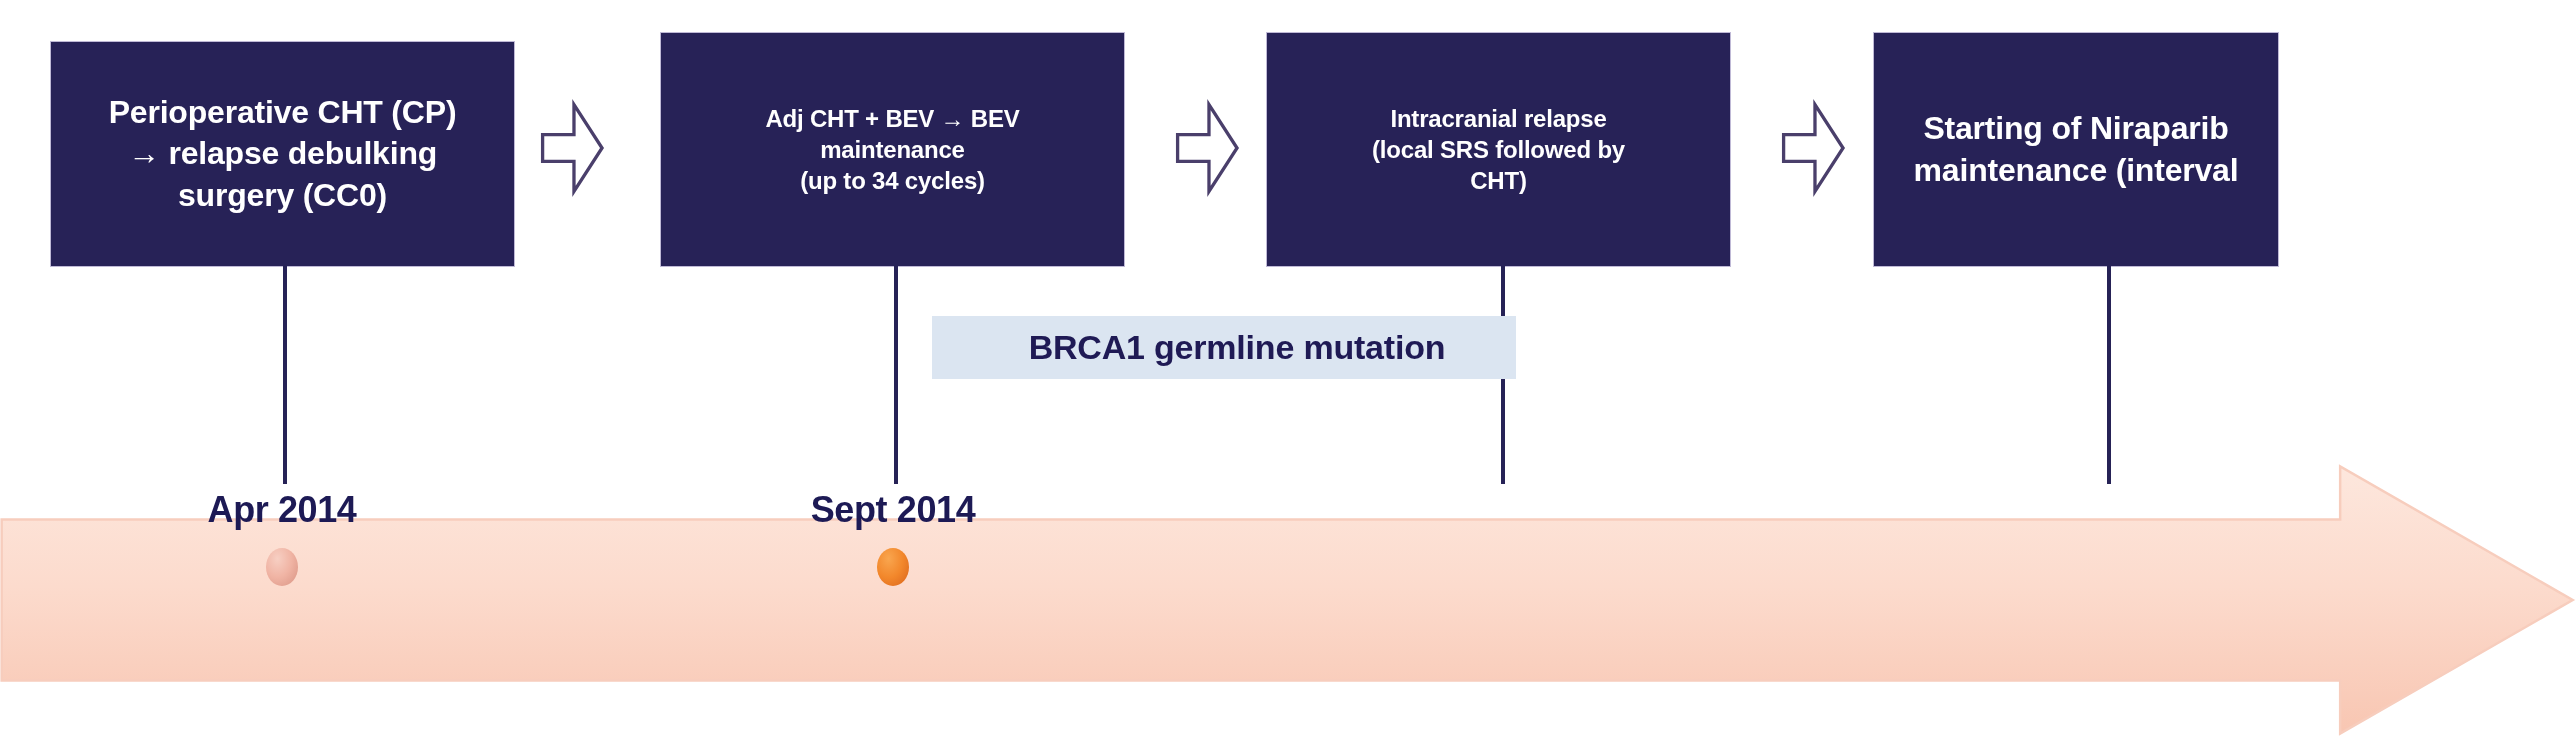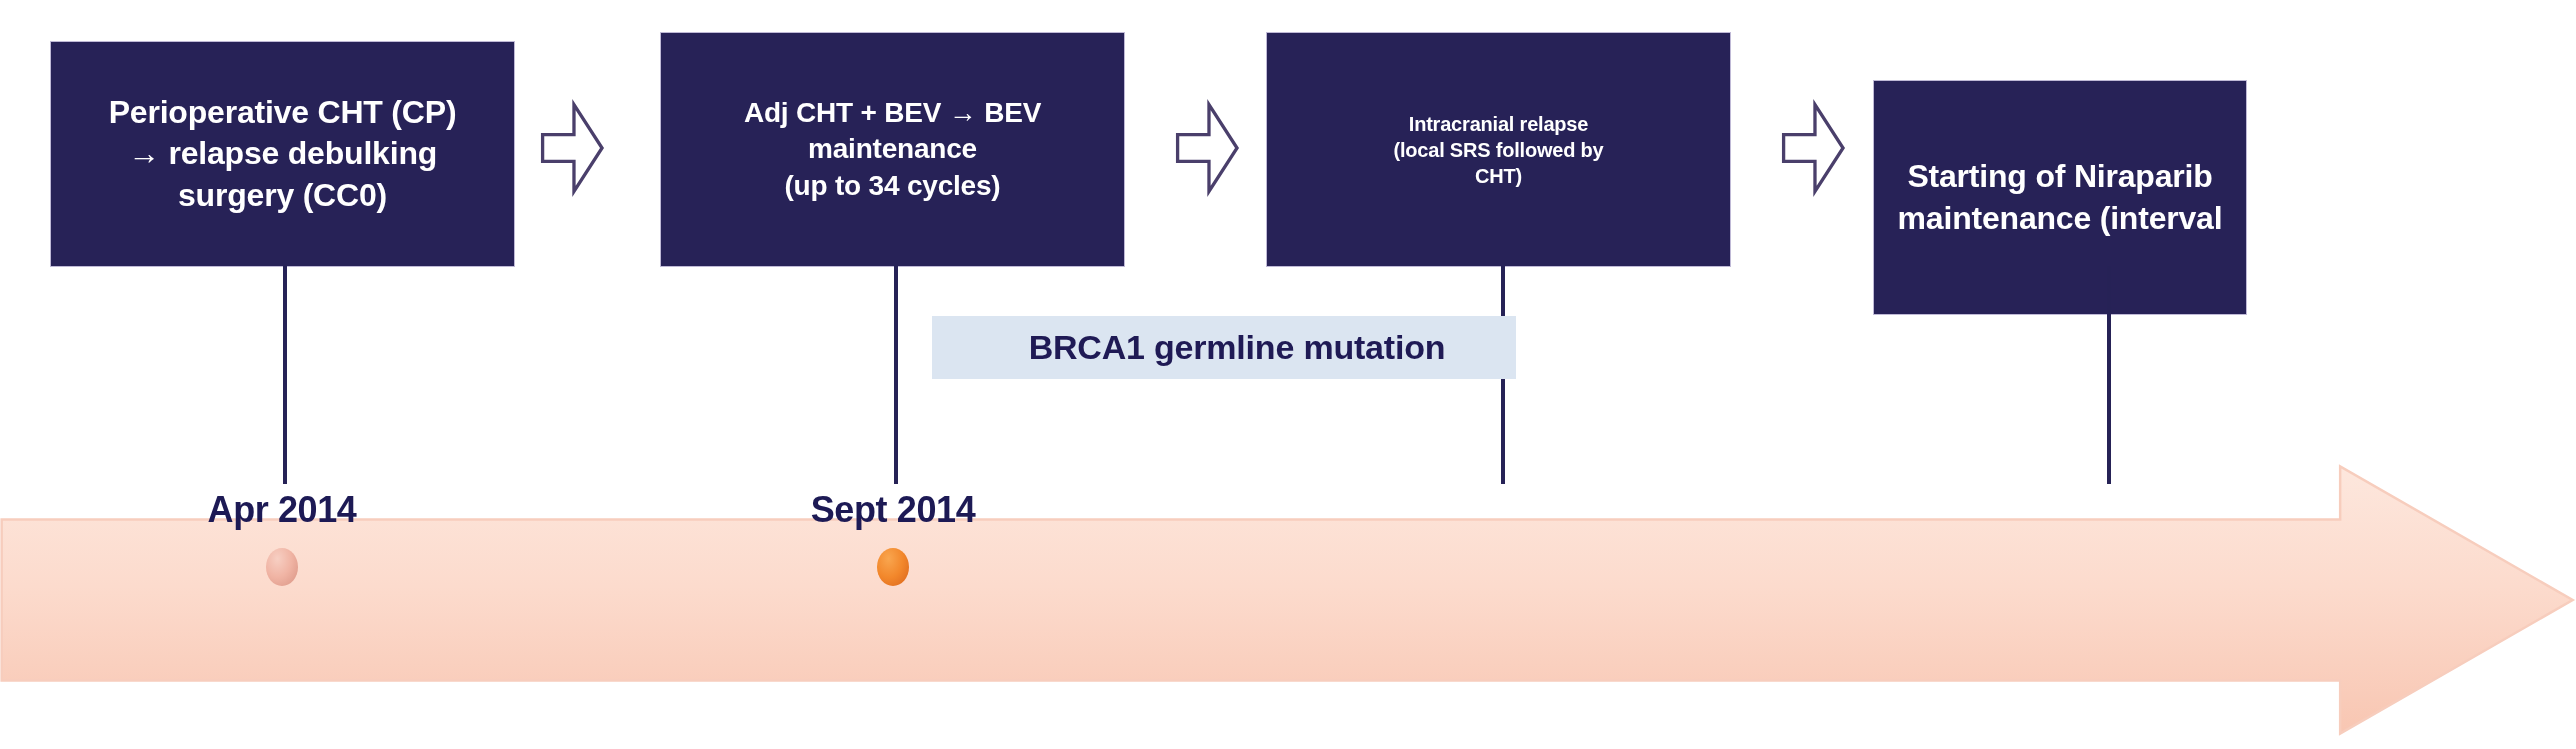--- a/index.html
+++ b/index.html
@@ -37,23 +37,23 @@
     padding:0 8.3px;
     box-sizing:border-box;
   }
   .event-box .ln{
     display:block;
     line-height:1.30;
     white-space:nowrap;
   }
 
   #box-0{left:50px;  top:41px; width:465px; height:226px; font-size:32px;}
-  #box-1{left:660px; top:32px; width:465px; height:235px; font-size:28px;}
-  #box-2{left:1266px;top:32px; width:465px; height:235px; font-size:20px;}
-  #box-3{left:1873px;top:32px; width:374px; height:235px; font-size:32px;margin-top:48px;}
+  #box-1{left:660px; top:32px; width:465px; height:235px; font-size:24px;}
+  #box-2{left:1266px;top:32px; width:465px; height:235px; font-size:24px;}
+  #box-3{left:1873px;top:32px; width:406px; height:235px; font-size:32px;}
 
   
   .chevron{
     position:absolute;
     width:71px;
     height:100px;
   }
   .chevron svg{display:block;width:100%;height:100%;}
   #chev-0{left:536px; top:98px;}
   #chev-1{left:1171px;top:98px;}

